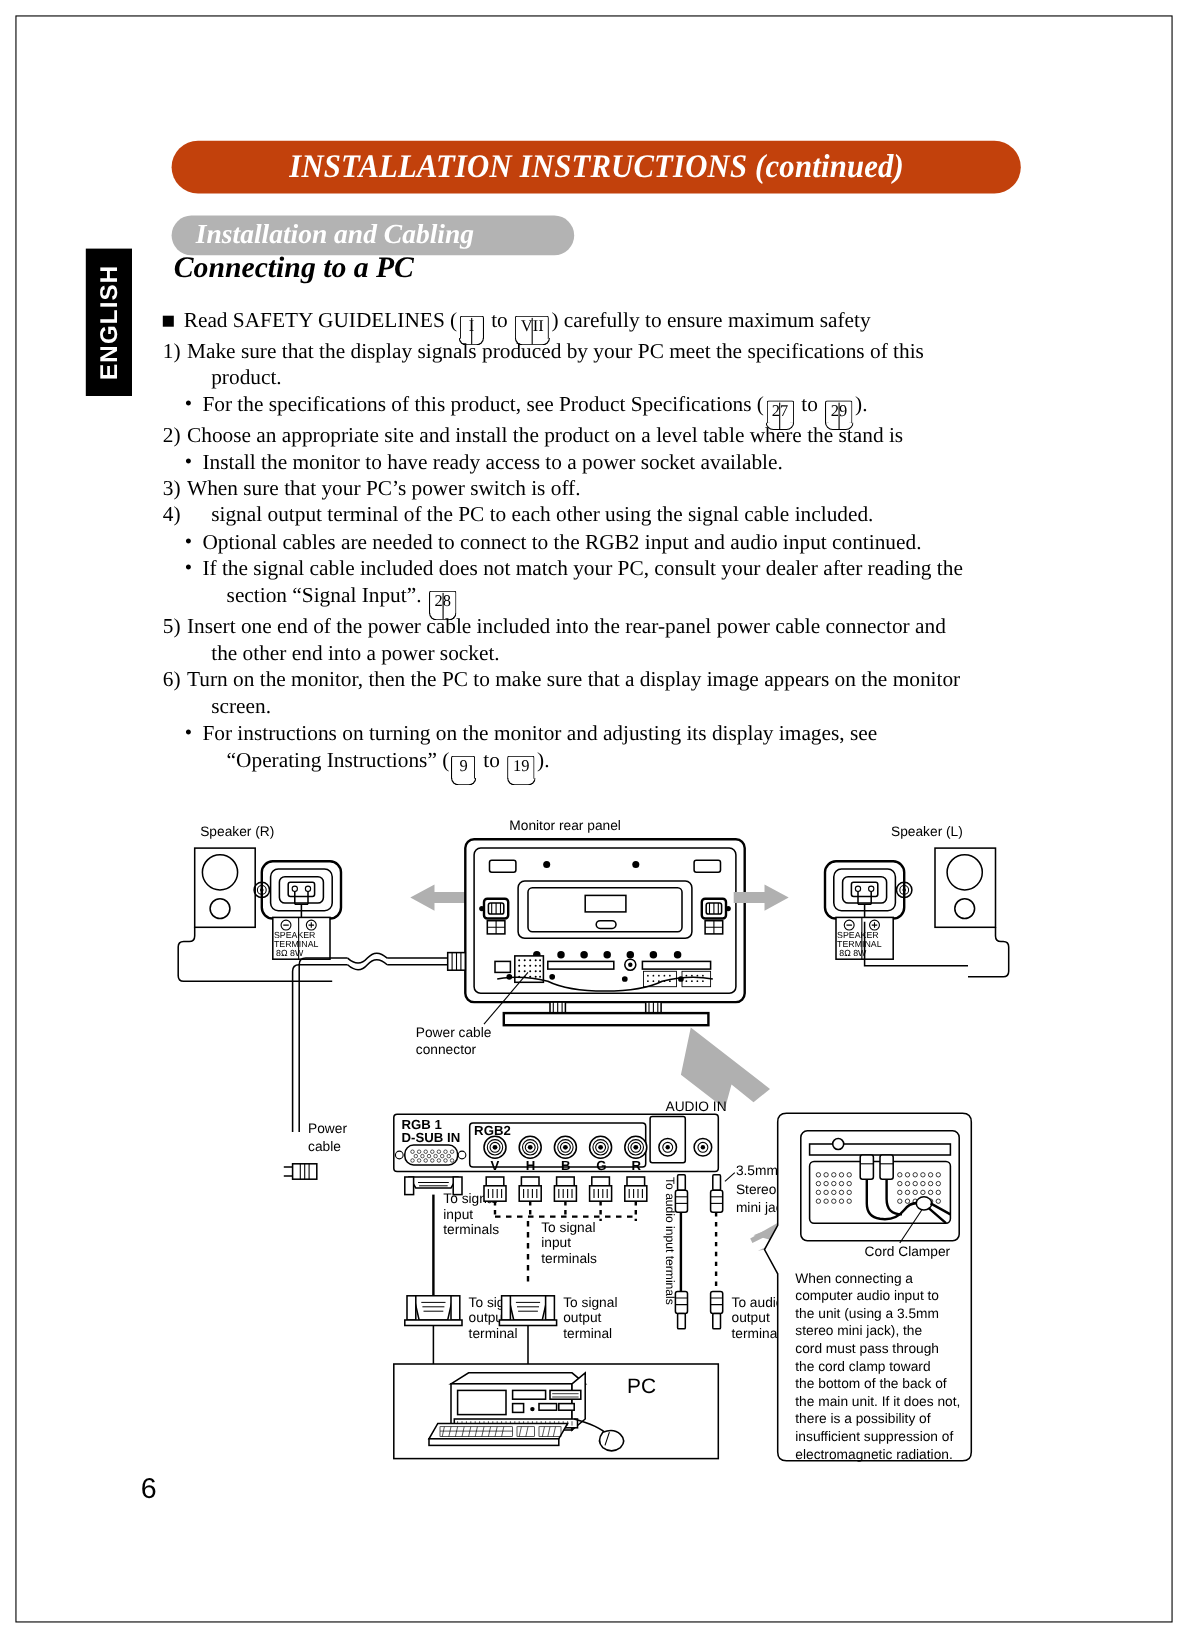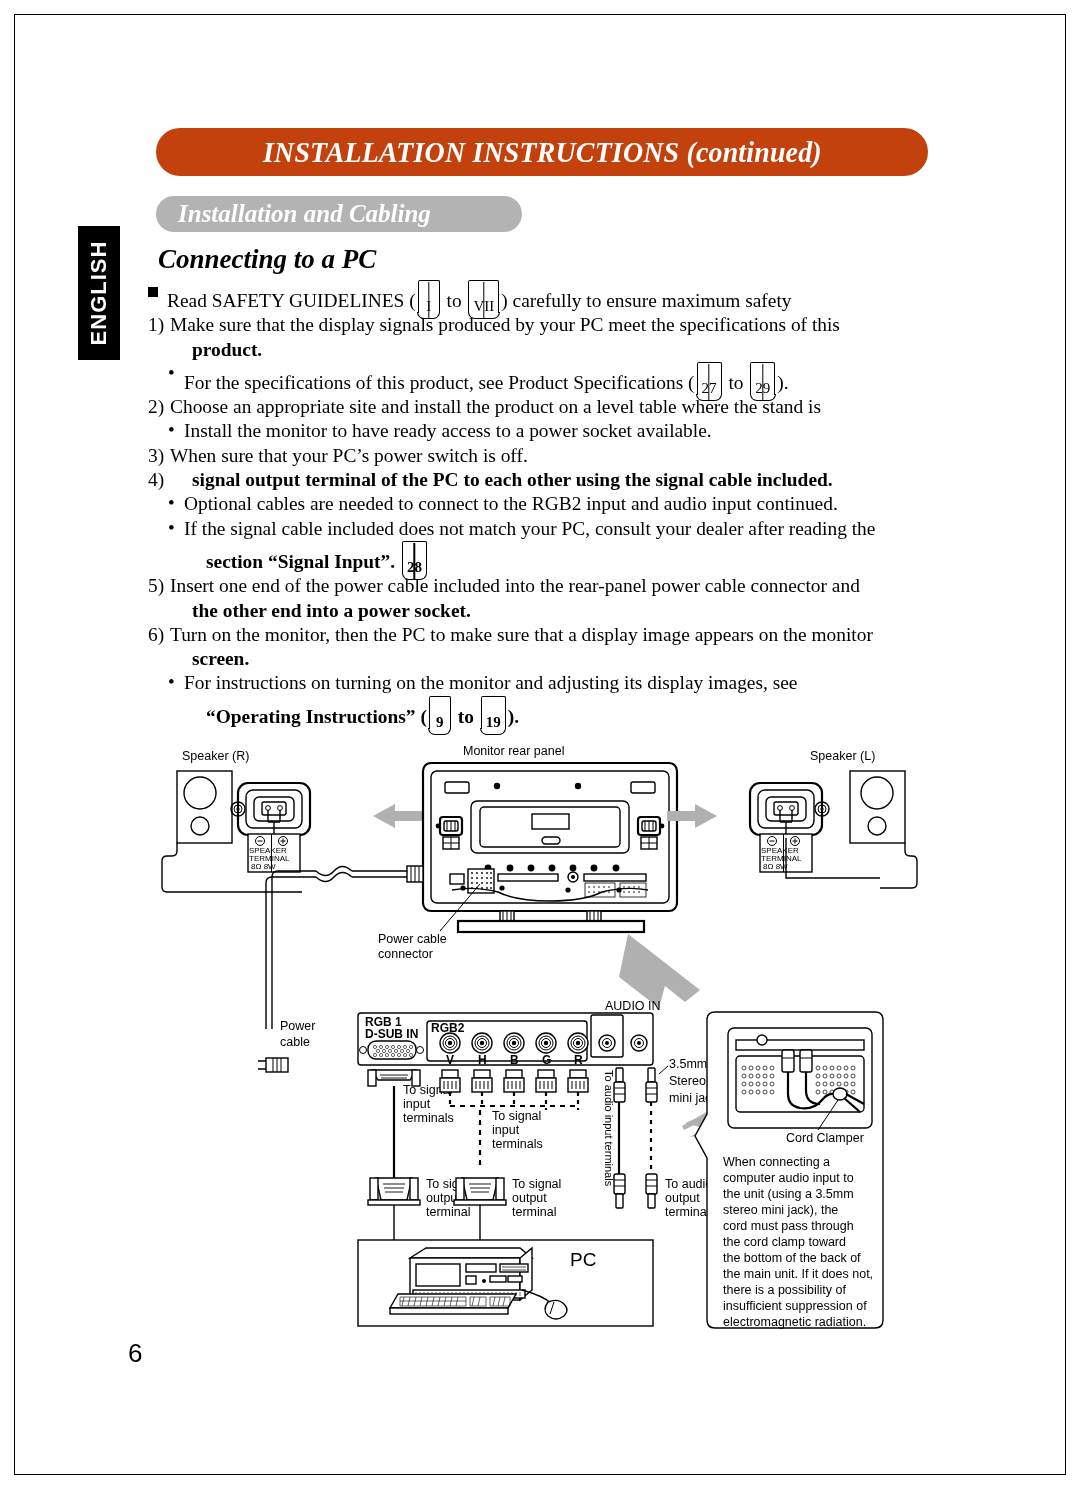--- a/index.html
+++ b/index.html
@@ -45,45 +45,45 @@
   }
   .lang-tab span{
     position:absolute;left:50%;top:50%;
     transform:translate(-50%,-50%) rotate(-90deg);
     color:#fff;font-family:"Liberation Sans",sans-serif;font-weight:bold;
     font-size:22px;letter-spacing:1px;white-space:nowrap;
   }
 
   
   .section-head{
-    position:absolute;left:158px;top:244px;
+    position:absolute;left:158px;top:228px;
     font-family:"Liberation Serif",serif;font-style:italic;font-weight:bold;
     font-size:27px;
   }
 
   
   .body-copy{
     position:absolute;left:148px;top:280px;width:786px;
     font-size:19.4px;line-height:24.3px;
   }
   .body-copy p{margin:0;}
   .lvl-bullet{position:relative;padding-left:19px;}
   .lvl-bullet .sq{
     position:absolute;left:0;top:7px;width:10px;height:10px;background:#000;
   }
   .lvl-num{position:relative;padding-left:22px;}
   .lvl-num .n{position:absolute;left:0;top:0;}
   .lvl-dot{position:relative;padding-left:36px;}
   .lvl-dot .d{position:absolute;left:20px;top:-1px;font-size:19px;}
-  .ind2{padding-left:22px;font-weight:bold;}
+  .ind2{padding-left:22px;}
 
   
   .bookref{
     display:inline-block;position:relative;vertical-align:-4px;
-    height:21px;min-width:22px;padding:16px 4px;margin:0 2px;
+    height:21px;min-width:22px;padding:0 4px;margin:0 2px;
     border:1.4px solid #000;border-bottom:none;border-radius:2px 2px 0 0;
     box-sizing:border-box;text-align:center;
   }
   .bookref i{
     font-style:normal;font-family:"Liberation Serif",serif;
     font-size:15px;line-height:19px;display:block;
   }
   .bookref::after{
     content:"";position:absolute;left:-1.4px;right:-1.4px;bottom:-6px;height:7px;
     border-left:1.4px solid #000;border-right:1.4px solid #000;

